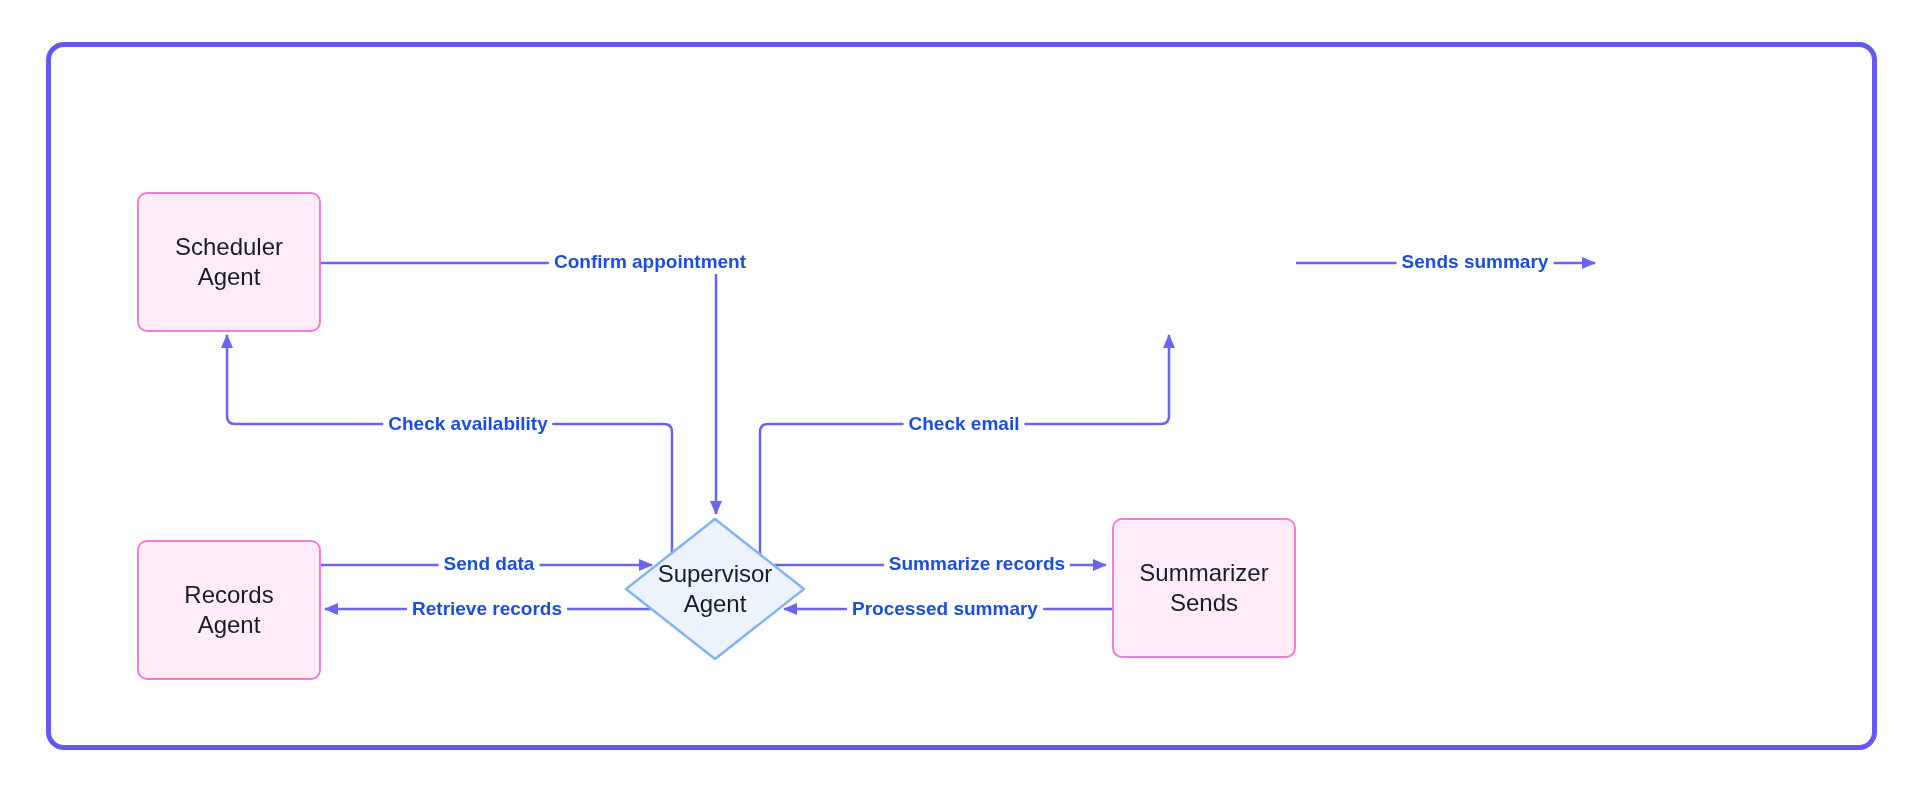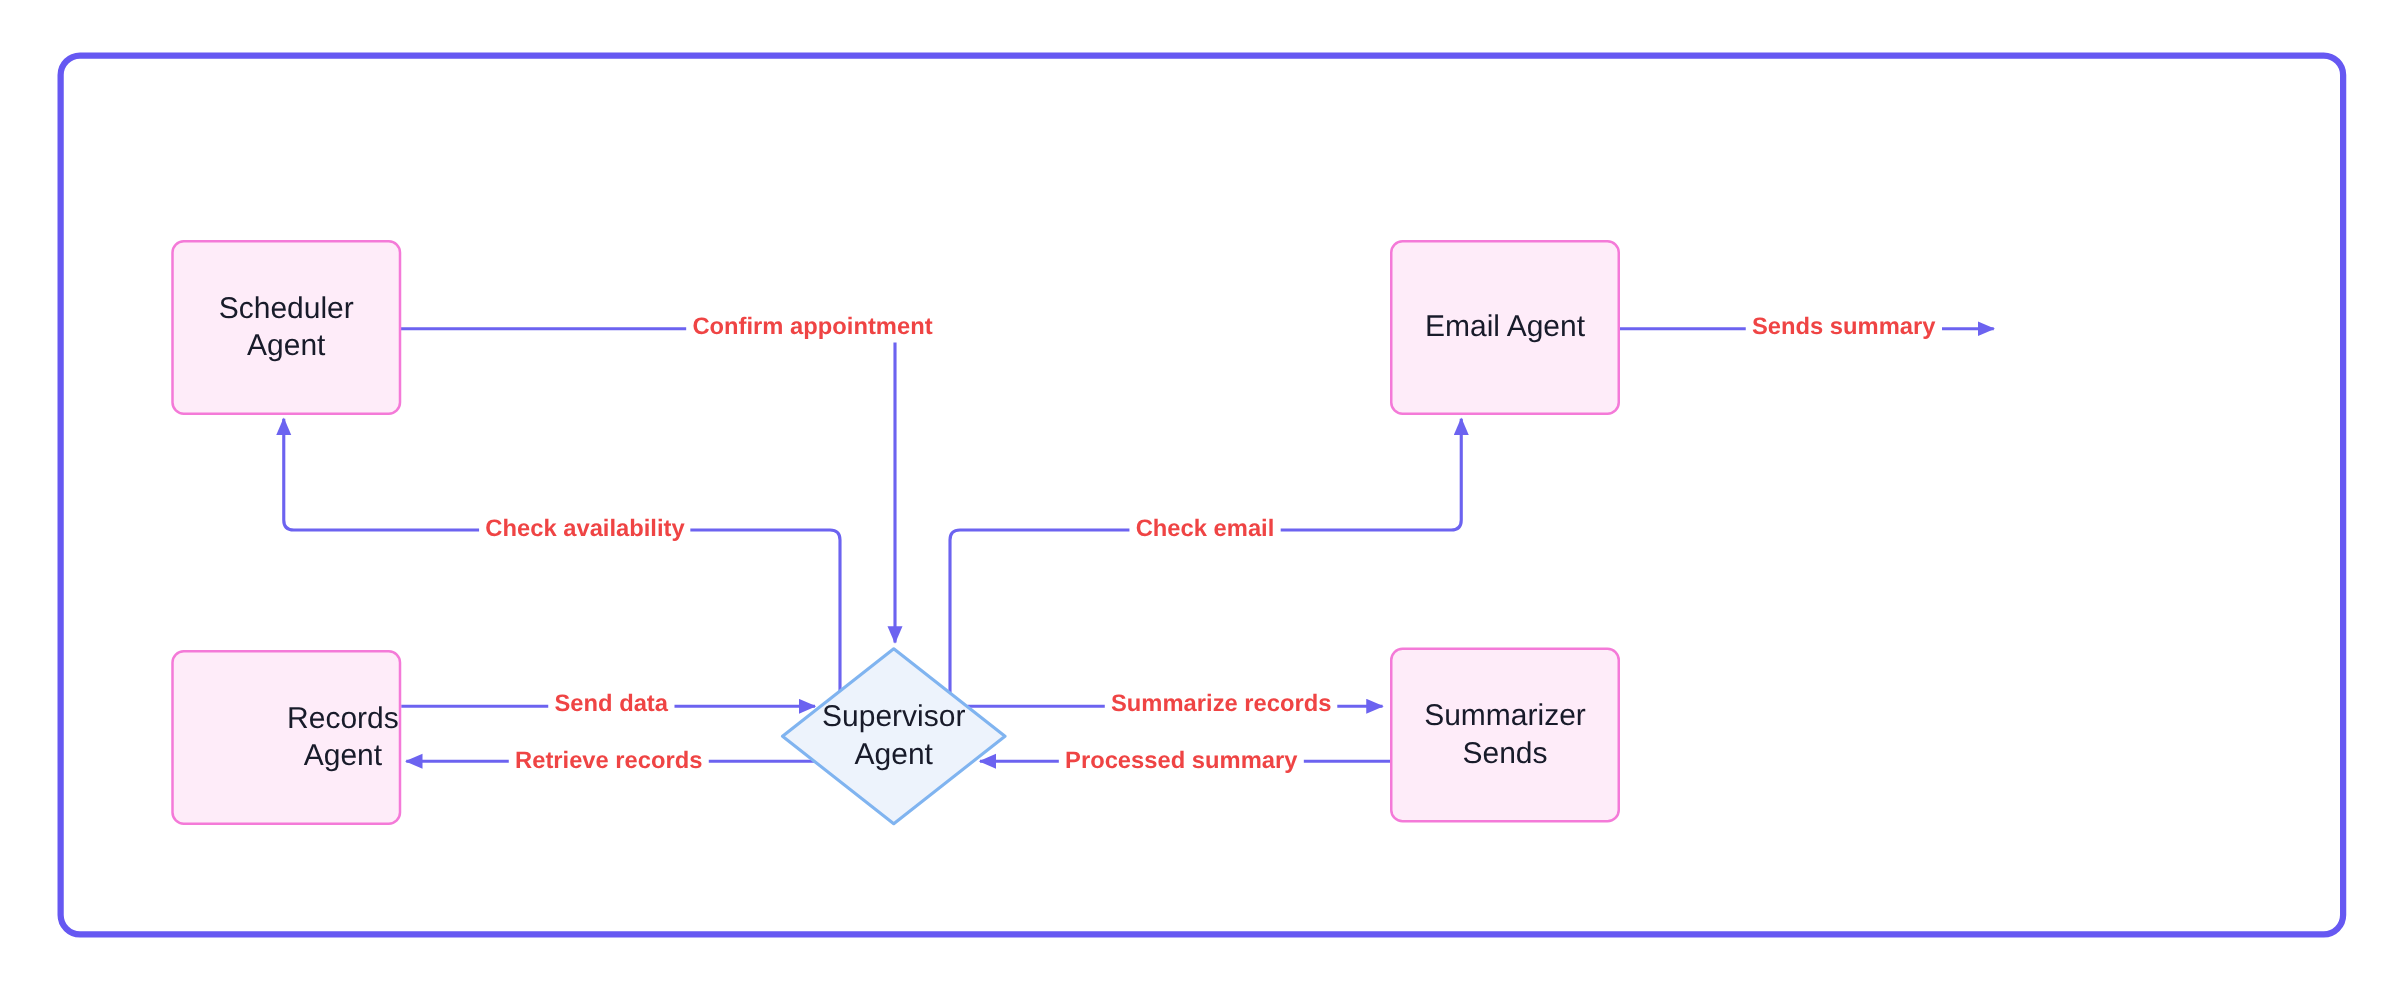--- a/index.html
+++ b/index.html
@@ -79,26 +79,26 @@
     text-align: center;
     pointer-events: none;
   }
   .edge-label {
     position: absolute;
     transform: translate(-50%, -50%);
     background: #ffffff;
     padding: 1px 5px;
     font-size: 19px;
     font-weight: bold;
-    color: #ef4444;
+    color: #1d4ed8;
     white-space: nowrap;
   }
   
   .pos-scheduler  { left: 137px;  top: 192px; }
-  .pos-records    { left: 137px;  top: 520px; justify-content: flex-end; }
+  .pos-records    { left: 137px;  top: 540px; }
   .pos-email      { left: 1112px; top: 192px; }
   .pos-summarizer { left: 1112px; top: 518px; }
   .pos-specialist { left: 1598px; top: 192px; }
   
   .lbl-confirm    { left: 650px;  top: 262px; }
   .lbl-check      { left: 468px;  top: 424px; }
   .lbl-sendemail  { left: 964px;  top: 424px; }
   .lbl-sendssumm  { left: 1446px; top: 262px; margin-left: 29px; }
   .lbl-senddata   { left: 489px;  top: 564px; }
   .lbl-retrieve   { left: 487px;  top: 609px; }
@@ -141,23 +141,20 @@
   <div class="node pos-scheduler">
     <span class="node-label">Scheduler
 Agent</span>
   </div>
 
   <div class="node pos-records">
     <span class="node-label">Records
 Agent</span>
   </div>
 
-  <div class="node pos-email">
-    <span class="node-label">Email Agent</span>
-  </div>
 
   <div class="node pos-summarizer">
     <span class="node-label">Summarizer
 Sends</span>
   </div>
 
 
   <div class="decision-label-wrap">
     <span class="node-label">Supervisor
 Agent</span>

